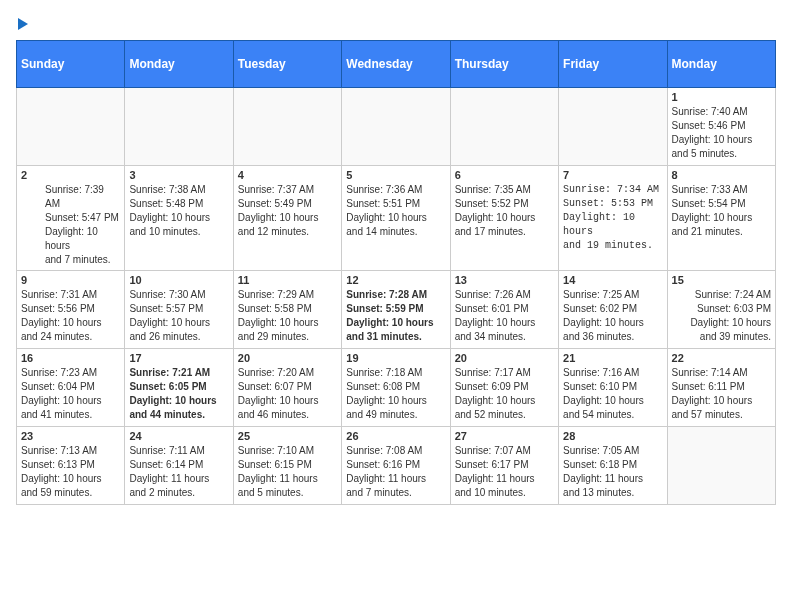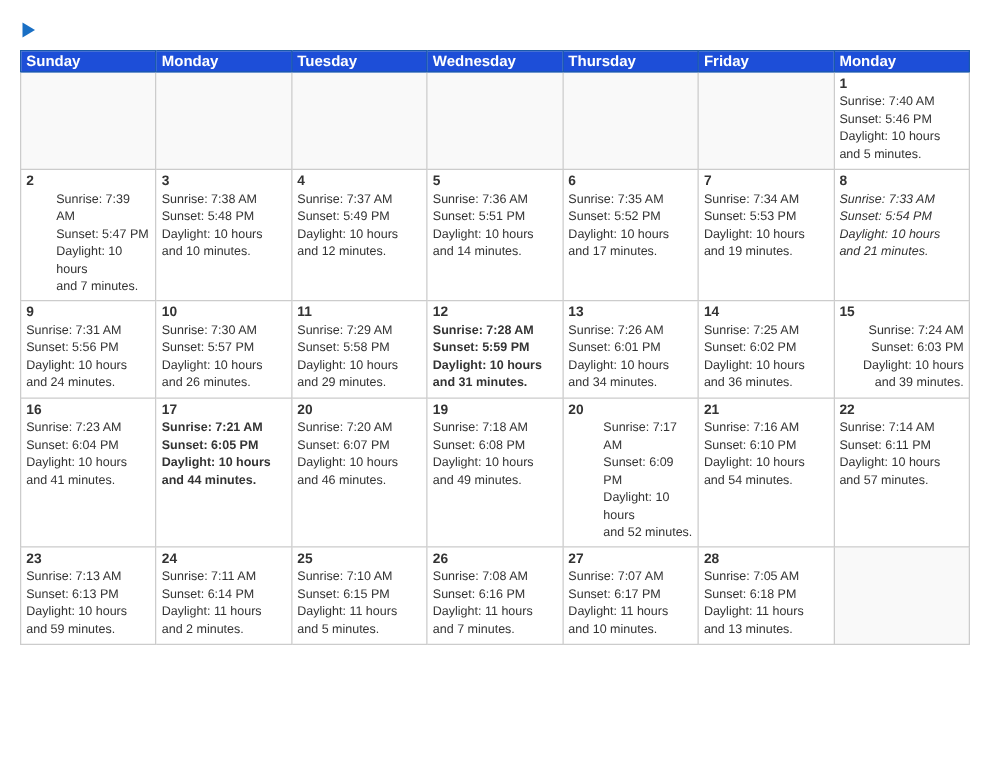--- a/index.html
+++ b/index.html
@@ -59,25 +59,25 @@
     .cal-subtitle {
       font-size: 14px;
       color: #333;
     }
     .calendar {
       width: 100%;
       border-collapse: collapse;
       border: 1px solid #ccc;
     }
     .calendar th {
-      background-color: #1d4ed8;
+      background-color: #3b82f6;
       color: #fff;
       font-size: 12px;
       font-weight: bold;
-      padding: 1px 4px;
+      padding: 16px 4px;
       text-align: left;
       border: 1px solid #1a5aaa;
     }
     .calendar td {
       vertical-align: top;
       border: 1px solid #ccc;
       padding: 3px 4px;
       width: calc(100% / 7);
       font-size: 9px;
       color: #333;
@@ -176,28 +176,28 @@
           </td>
           <td>
             <div class="day-num">6</div>
             <div class="day-info" style="white-space: pre-line;">Sunrise: 7:35 AM
 Sunset: 5:52 PM
 Daylight: 10 hours
 and 17 minutes.</div>
           </td>
           <td>
             <div class="day-num">7</div>
-            <div class="day-info" style="white-space: pre-line;">Sunrise: 7:34 AM
+            <div class="day-info" style="white-space: pre-line; font-family: Liberation Mono, monospace;">Sunrise: 7:34 AM
 Sunset: 5:53 PM
 Daylight: 10 hours
 and 19 minutes.</div>
           </td>
           <td>
             <div class="day-num">8</div>
-            <div class="day-info" style="white-space: pre-line; font-style: italic;">Sunrise: 7:33 AM
+            <div class="day-info" style="white-space: pre-line;">Sunrise: 7:33 AM
 Sunset: 5:54 PM
 Daylight: 10 hours
 and 21 minutes.</div>
           </td>
         </tr>
         <tr>
           <td>
             <div class="day-num">9</div>
             <div class="day-info" style="white-space: pre-line;">Sunrise: 7:31 AM
 Sunset: 5:56 PM
@@ -271,21 +271,21 @@
           </td>
           <td>
             <div class="day-num">19</div>
             <div class="day-info" style="white-space: pre-line;">Sunrise: 7:18 AM
 Sunset: 6:08 PM
 Daylight: 10 hours
 and 49 minutes.</div>
           </td>
           <td>
             <div class="day-num">20</div>
-            <div class="day-info" style="white-space: pre-line; margin-left: 28px;">Sunrise: 7:17 AM
+            <div class="day-info" style="white-space: pre-line;">Sunrise: 7:17 AM
 Sunset: 6:09 PM
 Daylight: 10 hours
 and 52 minutes.</div>
           </td>
           <td>
             <div class="day-num">21</div>
             <div class="day-info" style="white-space: pre-line;">Sunrise: 7:16 AM
 Sunset: 6:10 PM
 Daylight: 10 hours
 and 54 minutes.</div>

